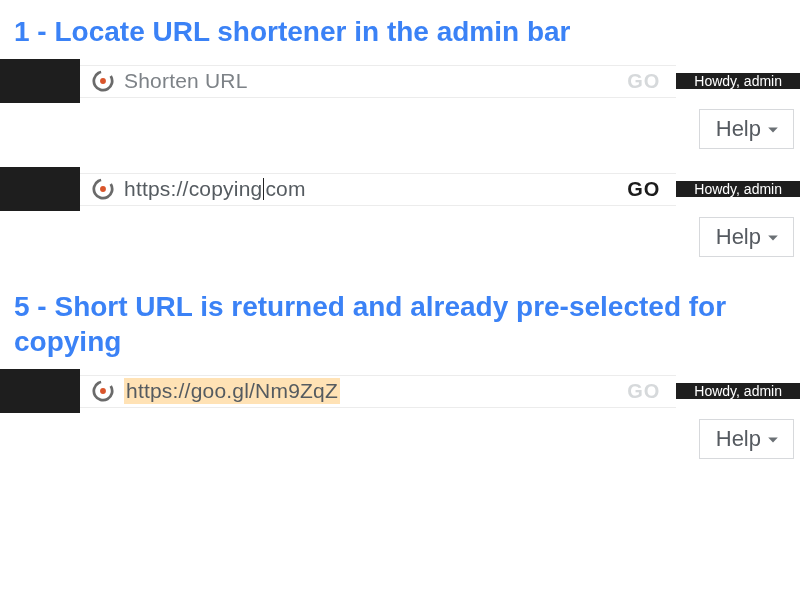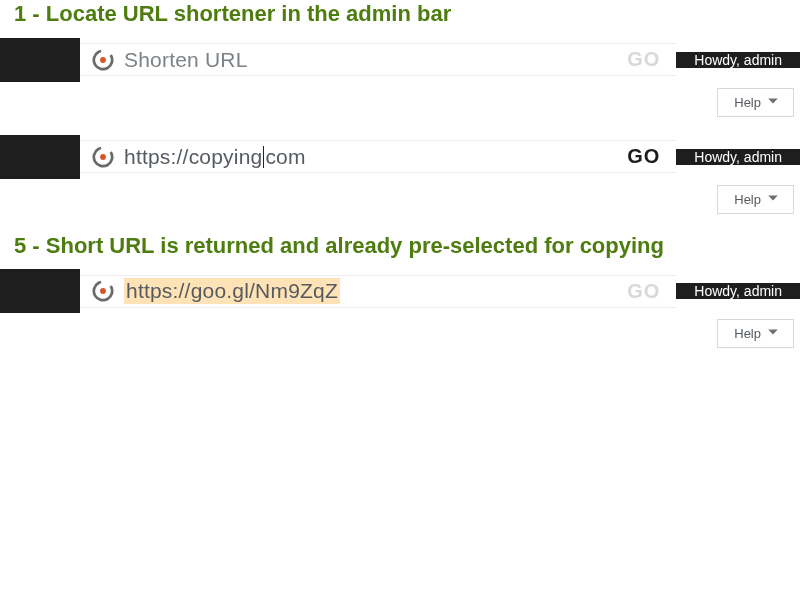--- a/index.html
+++ b/index.html
@@ -6,24 +6,24 @@
   html, body {
     margin: 0;
     padding: 0;
     width: 800px;
     height: 600px;
     font-family: -apple-system, BlinkMacSystemFont, "Segoe UI", Helvetica, Arial, sans-serif;
     background: #ffffff;
     overflow: hidden;
   }
   .step-caption {
-    color: #4d7c0f;
+    color: #3b82f6;
     font-weight: 700;
-    font-size: 22px;
-    padding: 0 10px 10px 14px;
+    font-size: 28px;
+    padding: 14px 10px 10px 14px;
     line-height: 1.25;
   }
   .adminbar-row {
     display: flex;
     align-items: center;
     height: 44px;
     width: 100%;
   }
   .ab-dark-stub {
     background: #1e1e1e;
@@ -94,21 +94,21 @@
   .help-row {
     display: flex;
     justify-content: flex-end;
     margin-top: 6px;
     padding-right: 6px;
   }
   .help-btn {
     border: 1px solid #d7d9dc;
     background: #ffffff;
     color: #555a60;
-    font-size: 13px;
+    font-size: 22px;
     padding: 6px 14px 6px 16px;
     display: flex;
     align-items: center;
     gap: 6px;
   }
   .block {
     margin-bottom: 18px;
   }
 </style>
 </head>

